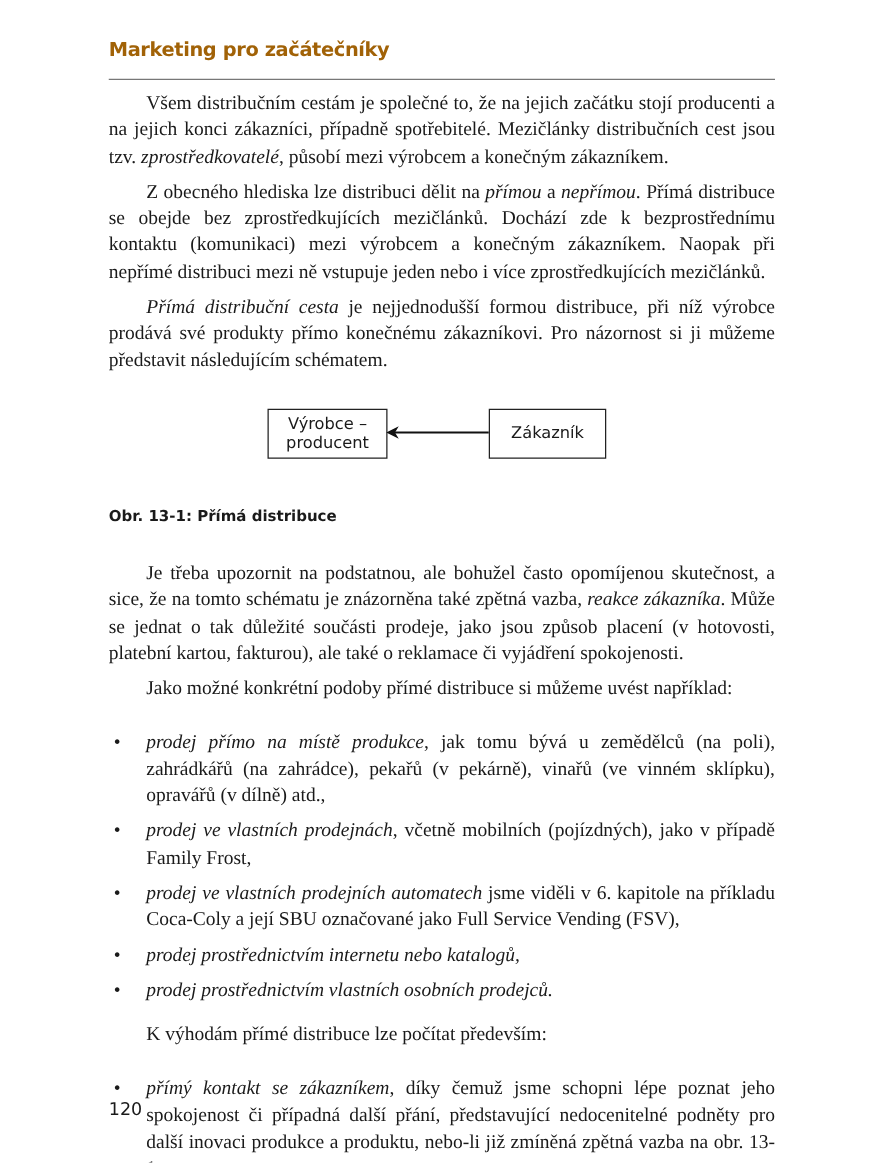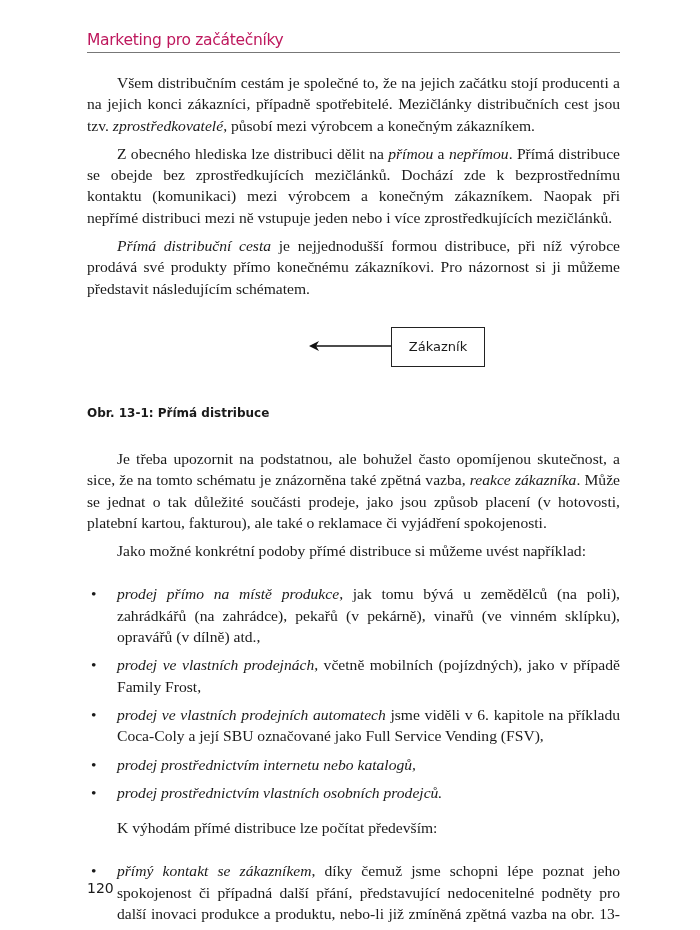--- a/index.html
+++ b/index.html
@@ -1,22 +1,22 @@
 <!DOCTYPE html>
 <html><head>
 <meta charset="utf-8">
 <style>
   html, body { margin: 0; padding: 0; background: #ffffff; }
   body { width: 700px; height: 930px; position: relative; overflow: hidden; color: #1a1a1a; }
   .page { position: absolute; left: 87px; top: 0; width: 533px; }
   .running-head {
     position: absolute; top: 30px; left: 0; width: 533px;
-    font-family: "DejaVu Sans", sans-serif; font-weight: normal; font-size: 15.5px;
-    letter-spacing: -0.3px; color: #be185d;
-    padding-bottom: 2px; border-bottom: 1.5px solid #777;
+    font-family: "DejaVu Sans", sans-serif; font-weight: bold; font-size: 15.5px;
+    letter-spacing: -0.3px; color: #a16207;
+    padding-bottom: 13px; border-bottom: 1.5px solid #777;
     line-height: 20px;
   }
   .body-text {
     position: absolute; top: 72px; left: 0; width: 533px;
     font-family: "Liberation Serif", serif; font-size: 15.6px; line-height: 21.3px;
     text-align: justify; hyphens: manual;
   }
   .body-text p { margin: 0 0 7px 0; text-indent: 30px; }
   .body-text em { font-style: italic; }
   .figure { position: relative; height: 135px; margin: 14px 0 0 0; }
@@ -45,20 +45,26 @@
 
 <div class="page">
   <div class="running-head">Marketing pro začátečníky</div>
 
   <div class="body-text">
     <p><span>Všem distribučním cestám je společné to, že na jejich začátku stojí producenti a na jejich konci zákazníci, případně spotřebitelé. Mezičlánky distribučních cest jsou tzv. </span><em>zpro­středkovatelé</em><span>, působí mezi výrobcem a konečným zákazníkem.</span></p>
     <p><span>Z obecného hlediska lze distribuci dělit na </span><em>přímou</em><span> a </span><em>nepřímou</em><span>. Přímá distribuce se obejde bez zprostředkujících mezičlánků. Dochází zde k bezprostřednímu kontaktu (komu­nikaci) mezi výrobcem a konečným zákazníkem. Naopak při nepřímé distribuci mezi ně vstupuje jeden nebo i více zprostředkujících mezičlánků.</span></p>
     <p><em>Přímá distribuční cesta</em><span> je nejjednodušší formou distribuce, při níž výrobce prodává své produkty přímo konečnému zákazníkovi. Pro názornost si ji můžeme představit násle­dujícím schématem.</span></p>
 
     <div class="figure">
+      <div class="box producer">
+        <div>
+          <div>Výrobce –</div>
+          <div>producent</div>
+        </div>
+      </div>
       <svg class="arrow" viewBox="0 0 94 14" width="94" height="14">
         <line x1="3" y1="7" x2="91" y2="7" stroke="#111" stroke-width="1.6"></line>
         <path d="M0 7 L10 2 L7 7 L10 12 Z" fill="#111"></path>
         <path d="M94 7 L84 2 L87 7 L84 12 Z" fill="#111"></path>
       </svg>
       <div class="box customer">
         <span>Zákazník</span>
       </div>
       <div class="caption">Obr. 13-1: Přímá distribuce</div>
     </div>

